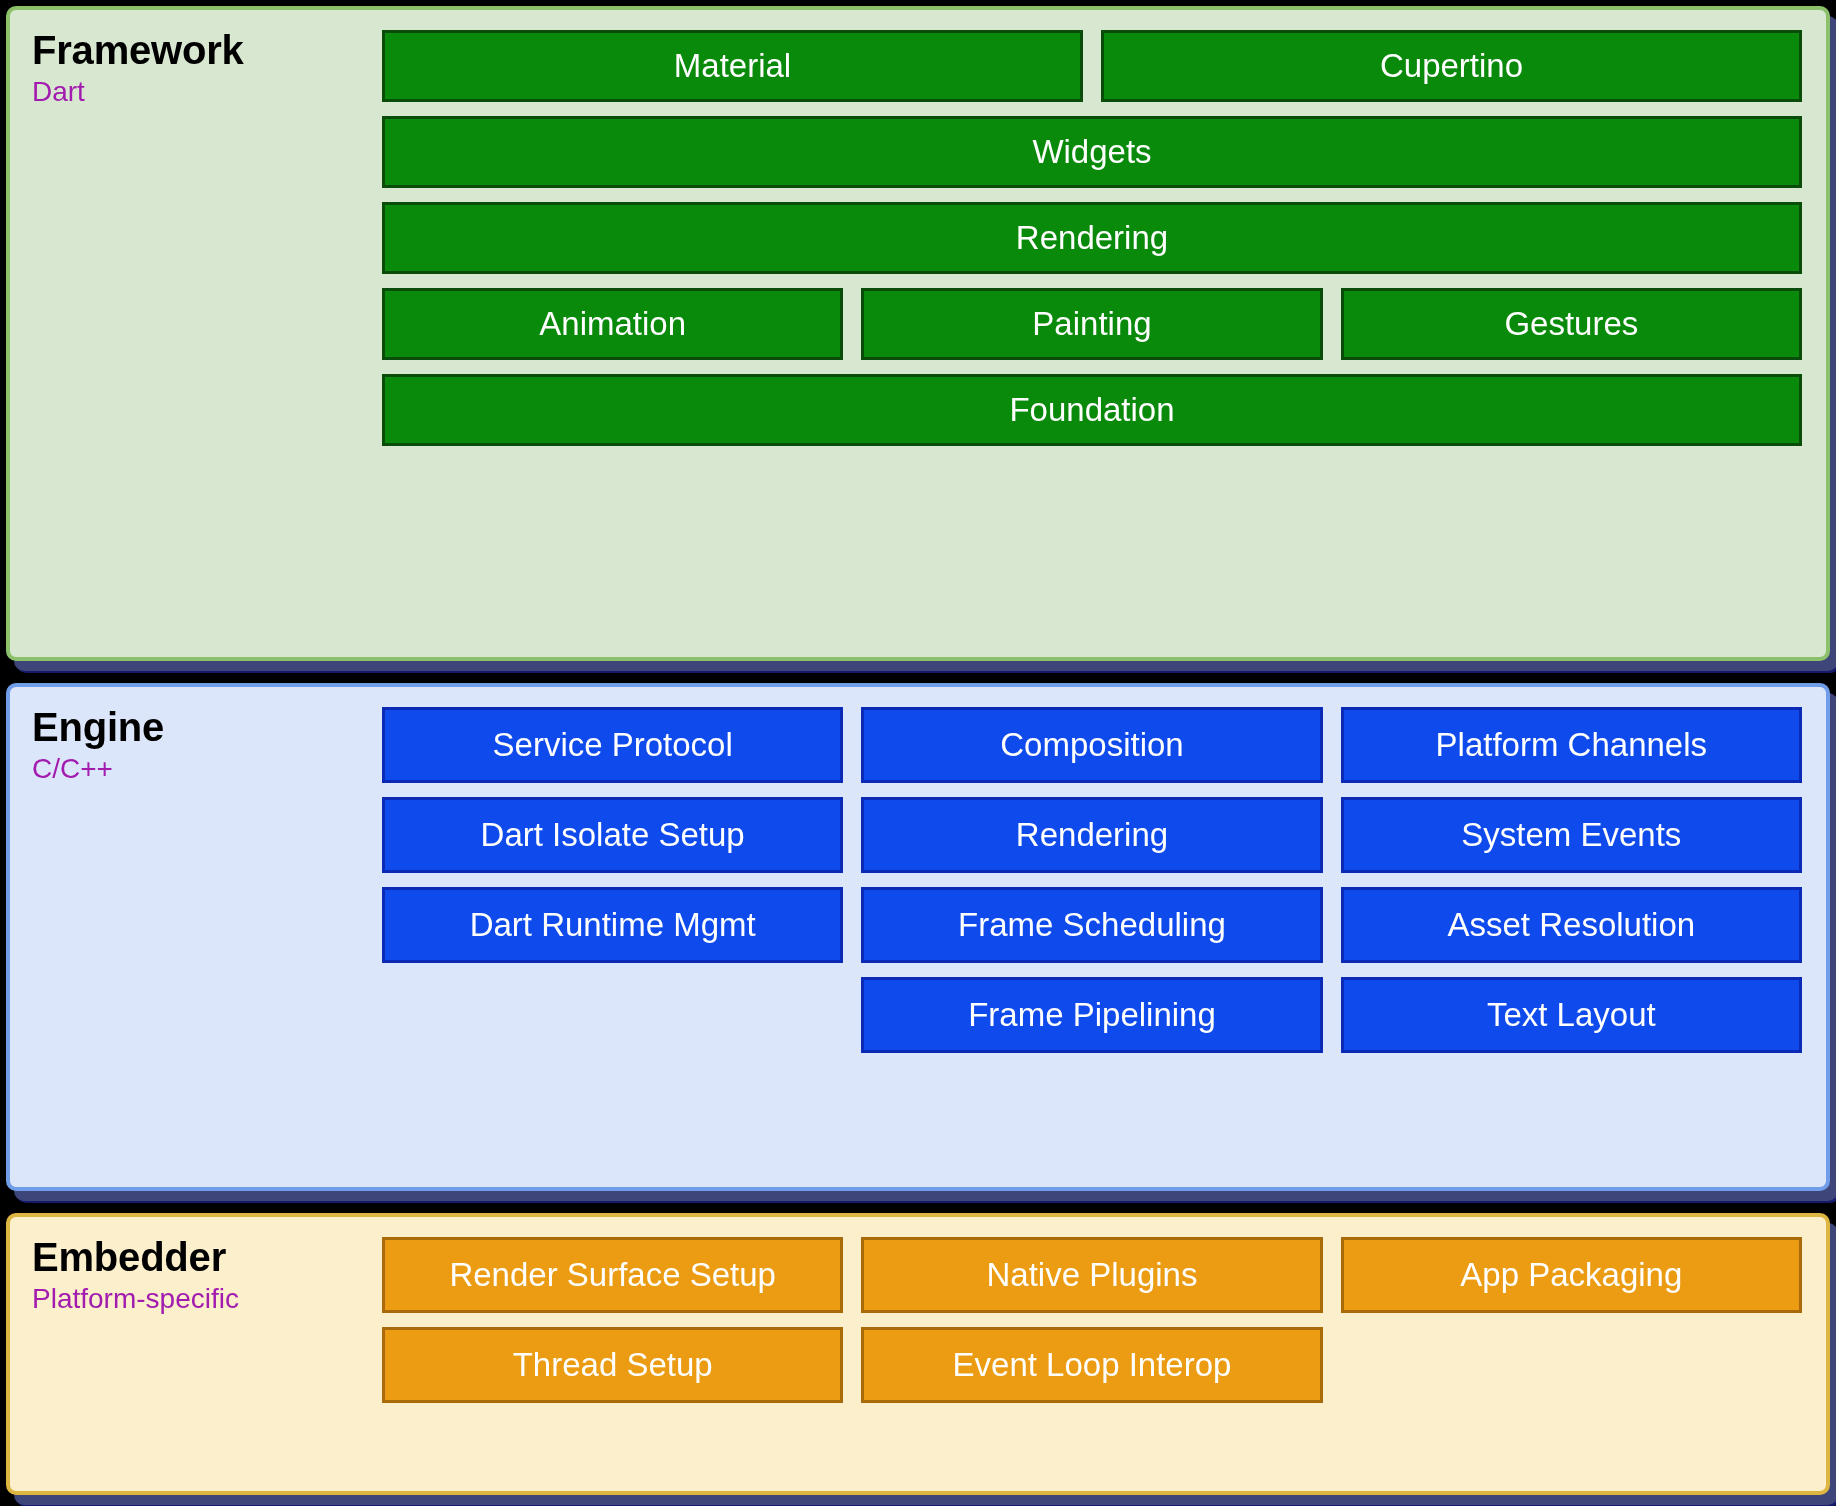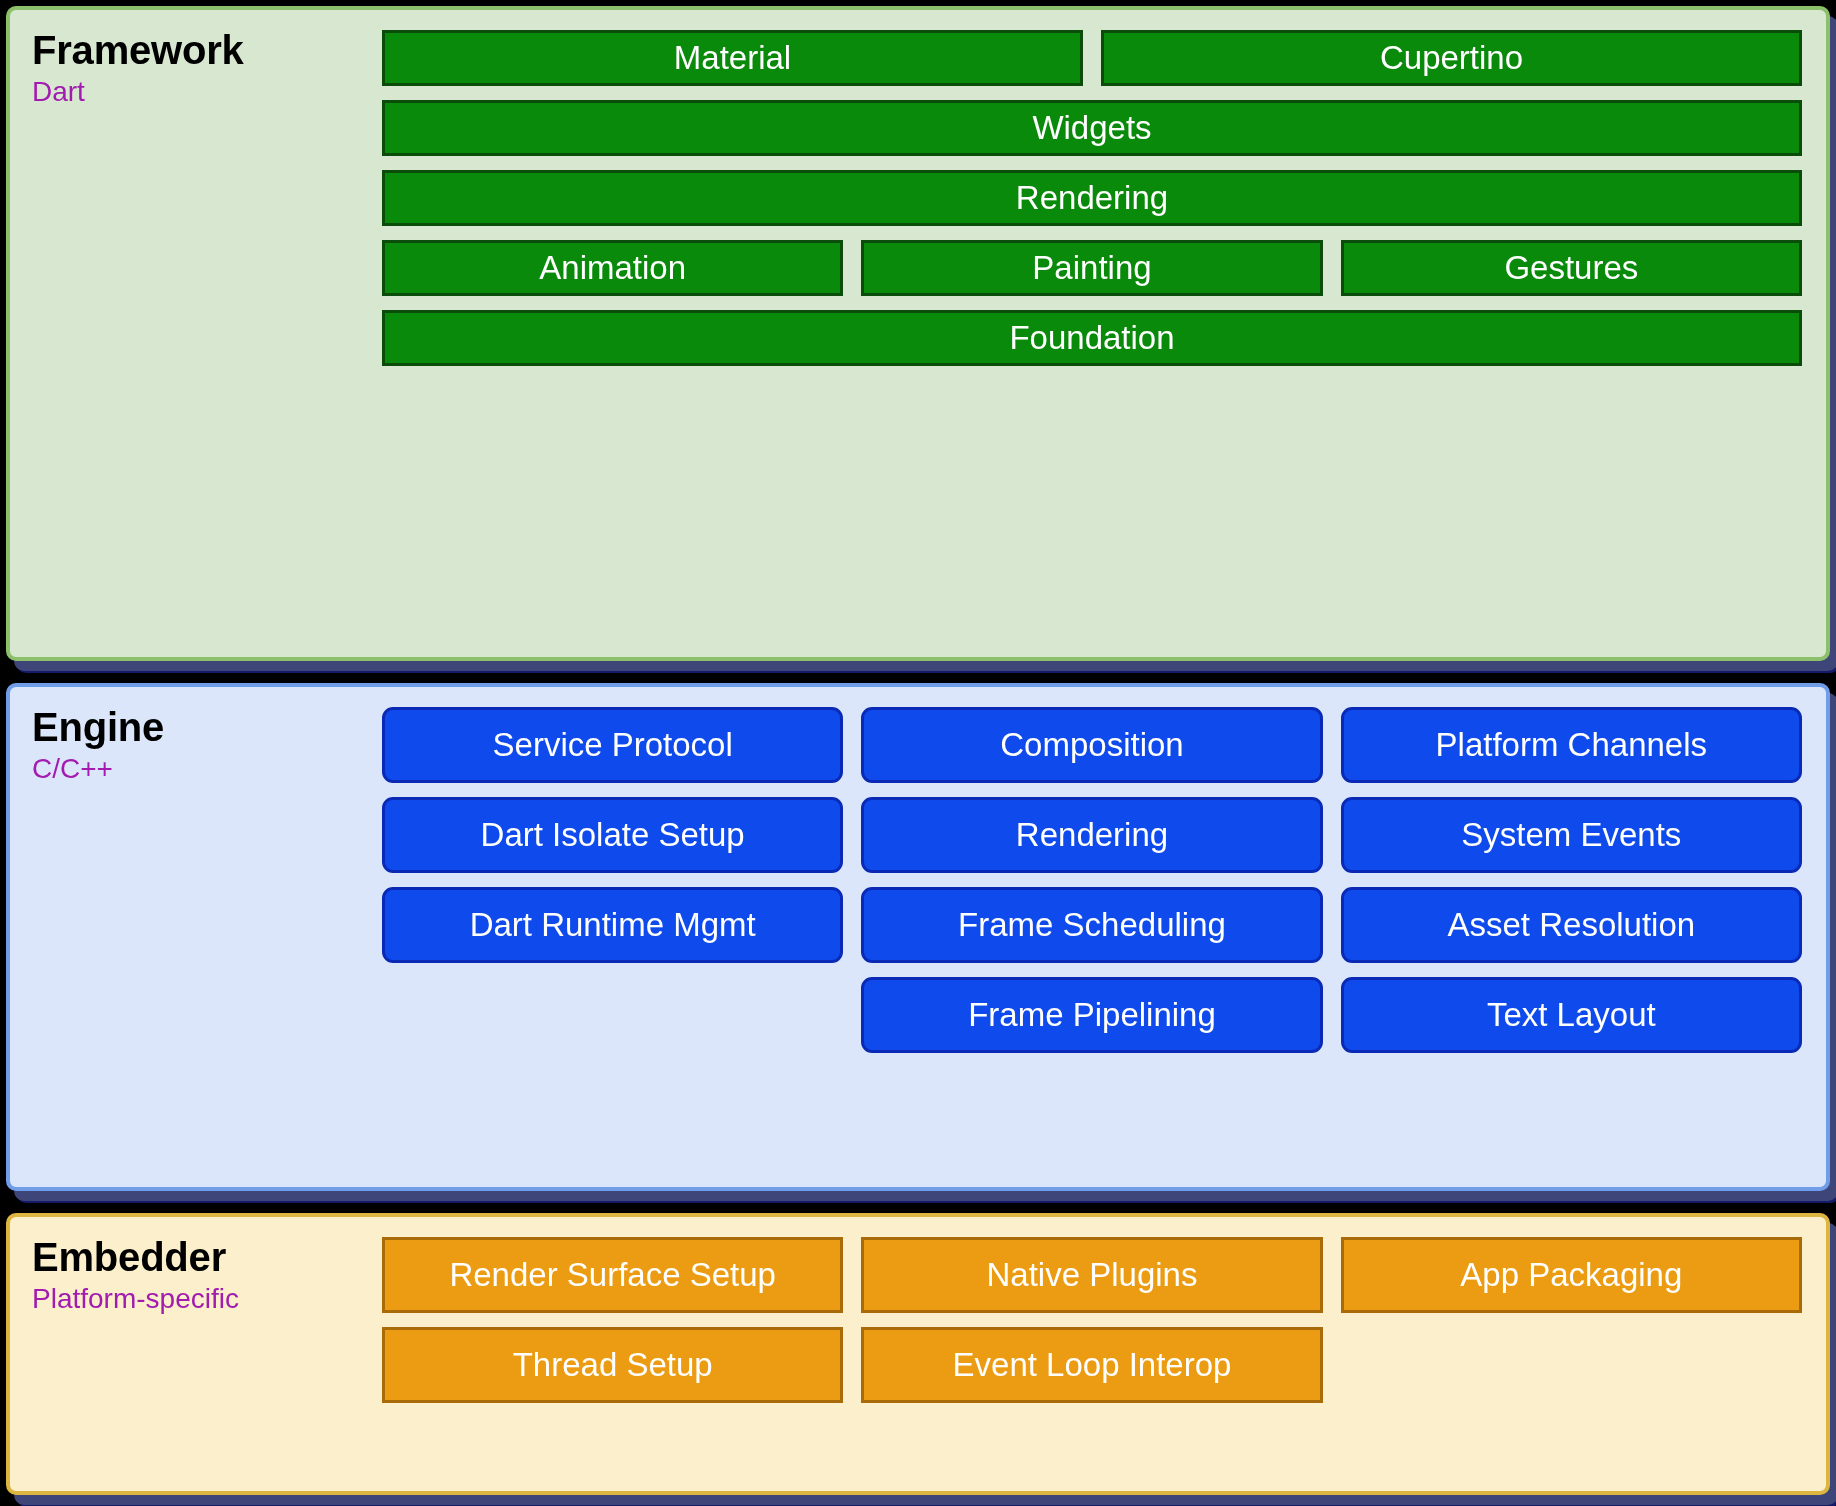--- a/index.html
+++ b/index.html
@@ -98,29 +98,28 @@
     color: #ffffff;
     border-width: 3px;
     border-style: solid;
     font-weight: normal;
     white-space: nowrap;
   }
 
   .box-green {
     background: #0a8a0a;
     border-color: #0a4d0a;
-    height: 56px;
+    height: 72px;
     font-size: 33px;
   }
   .box-blue {
     background: #0f4bec;
     border-color: #0a2ab5;
     height: 76px;
     font-size: 33px;
-    border-radius: 11px;
   }
   .box-orange {
     background: #eb9c12;
     border-color: #a96a09;
     height: 76px;
     font-size: 33px;
   }
   .col-spacer { flex: 1 1 0; visibility: hidden; }
 </style>
 </head>

